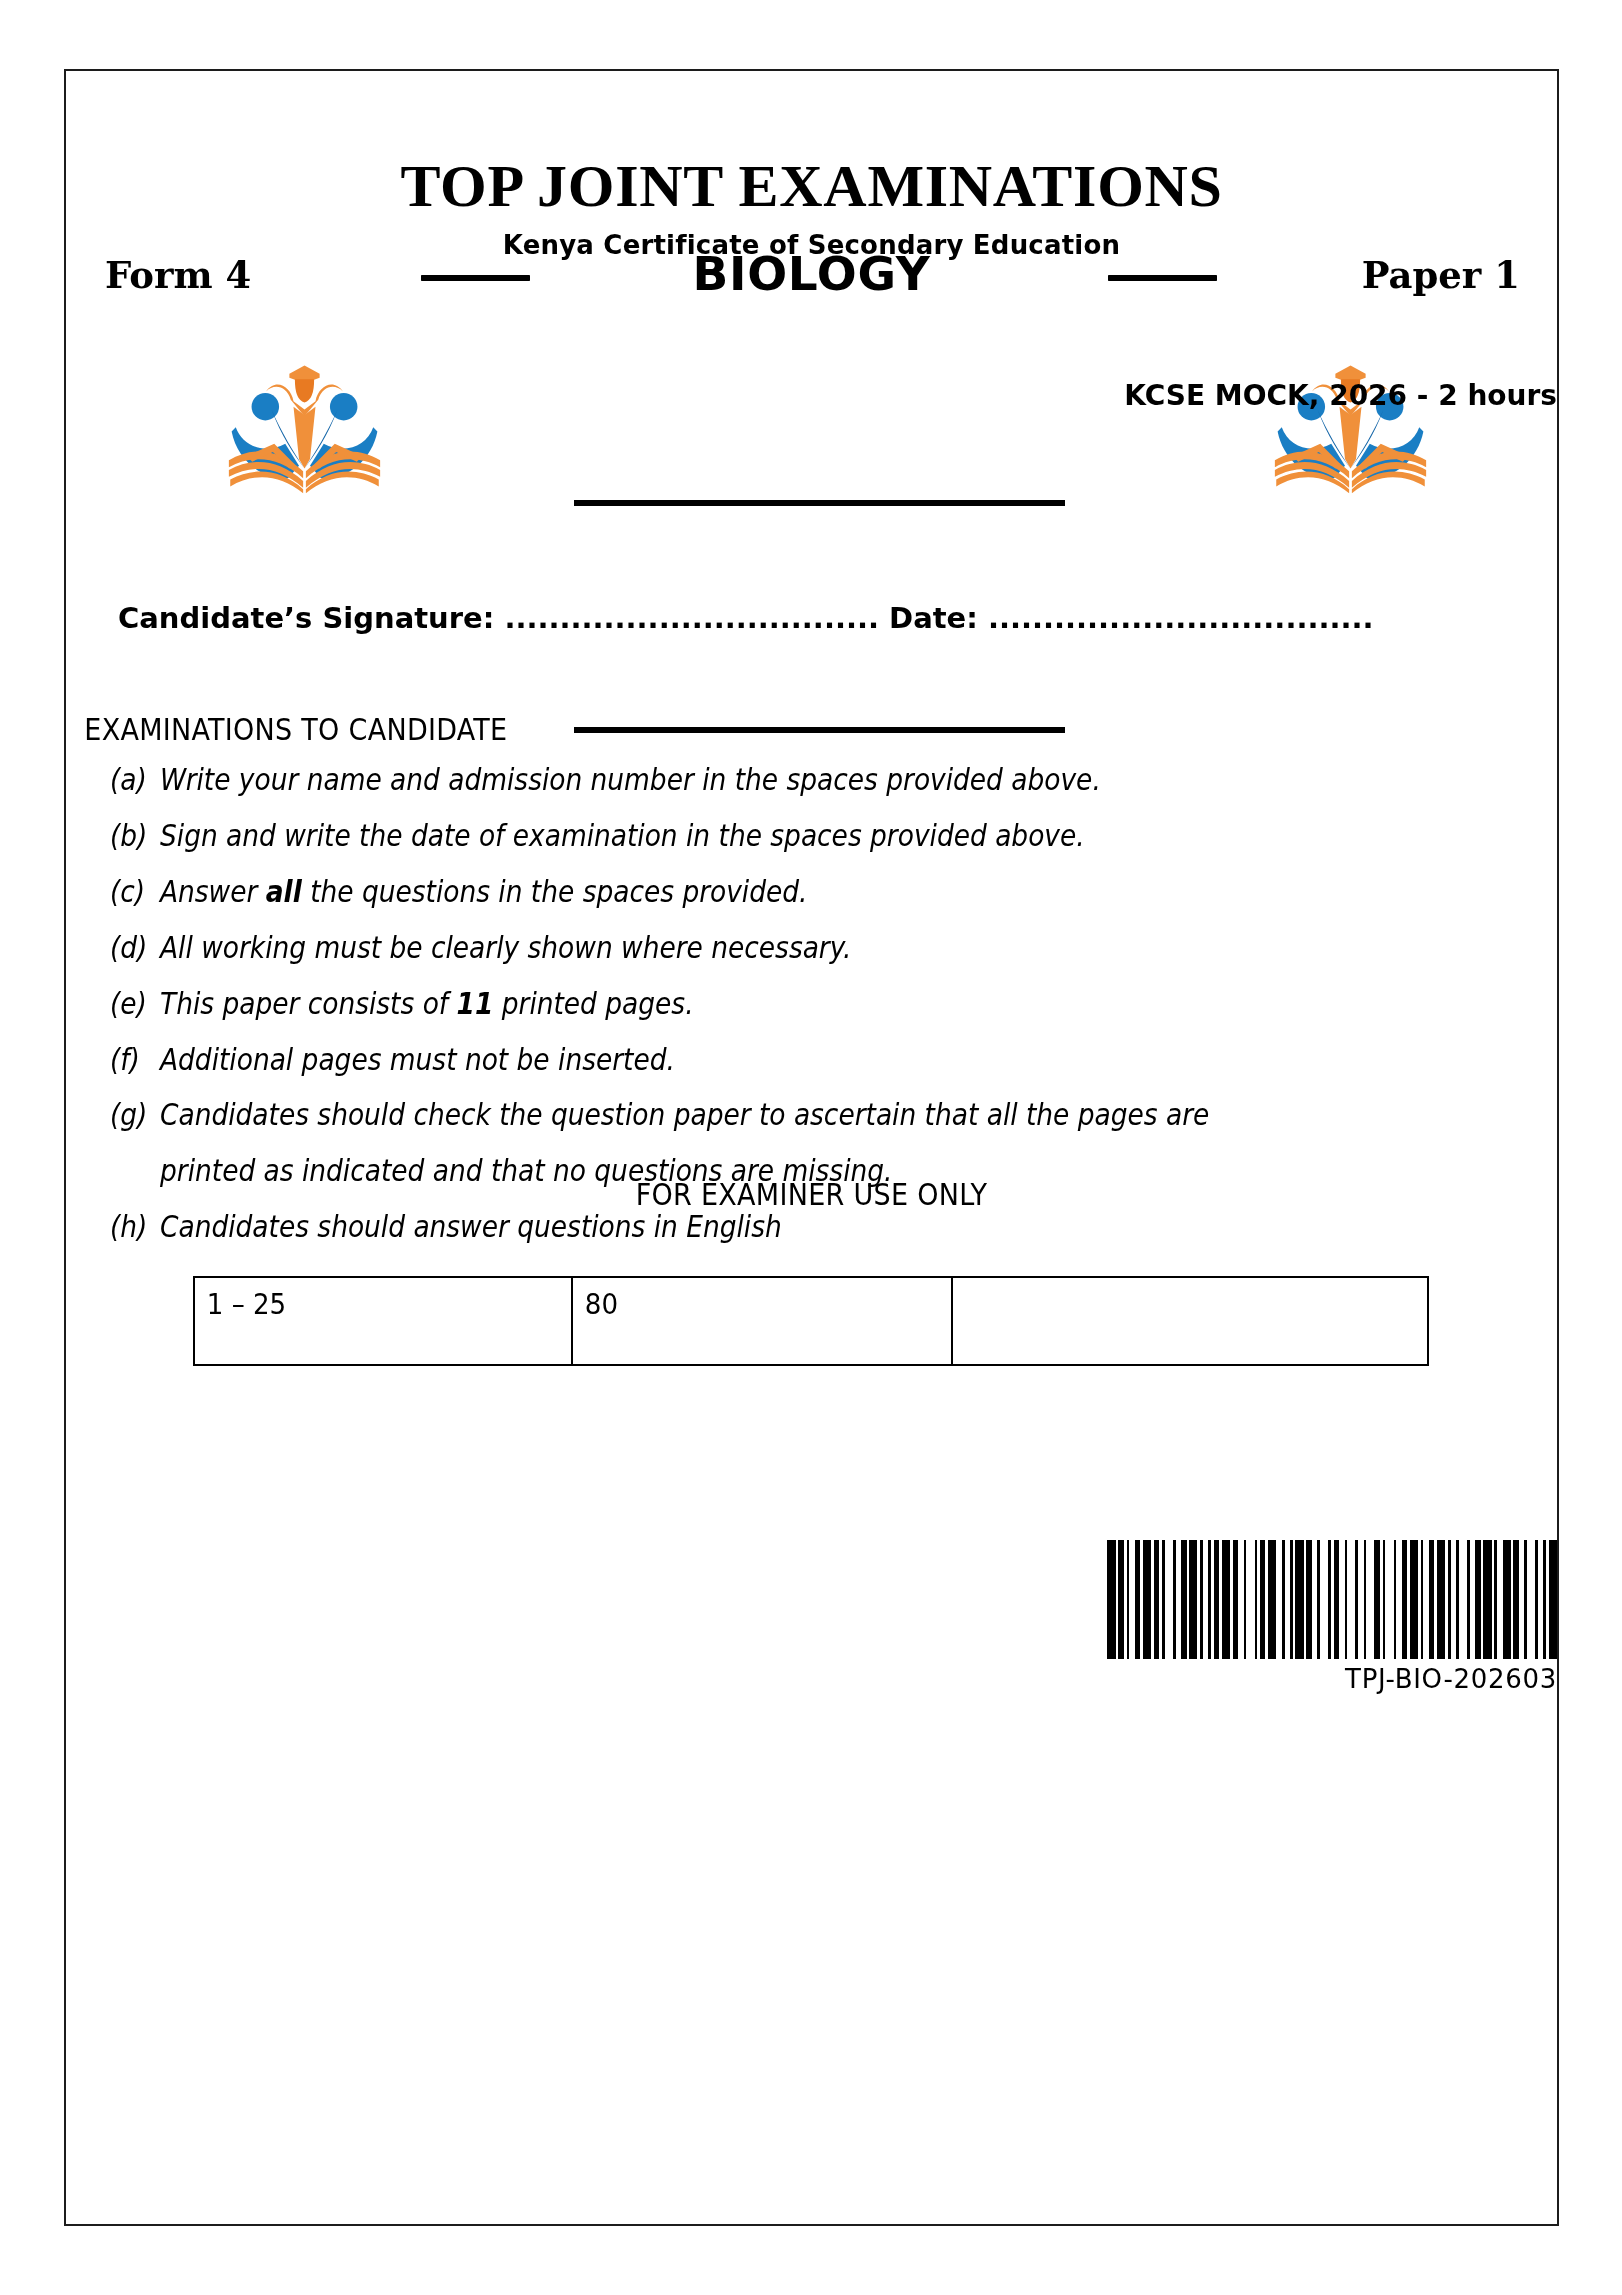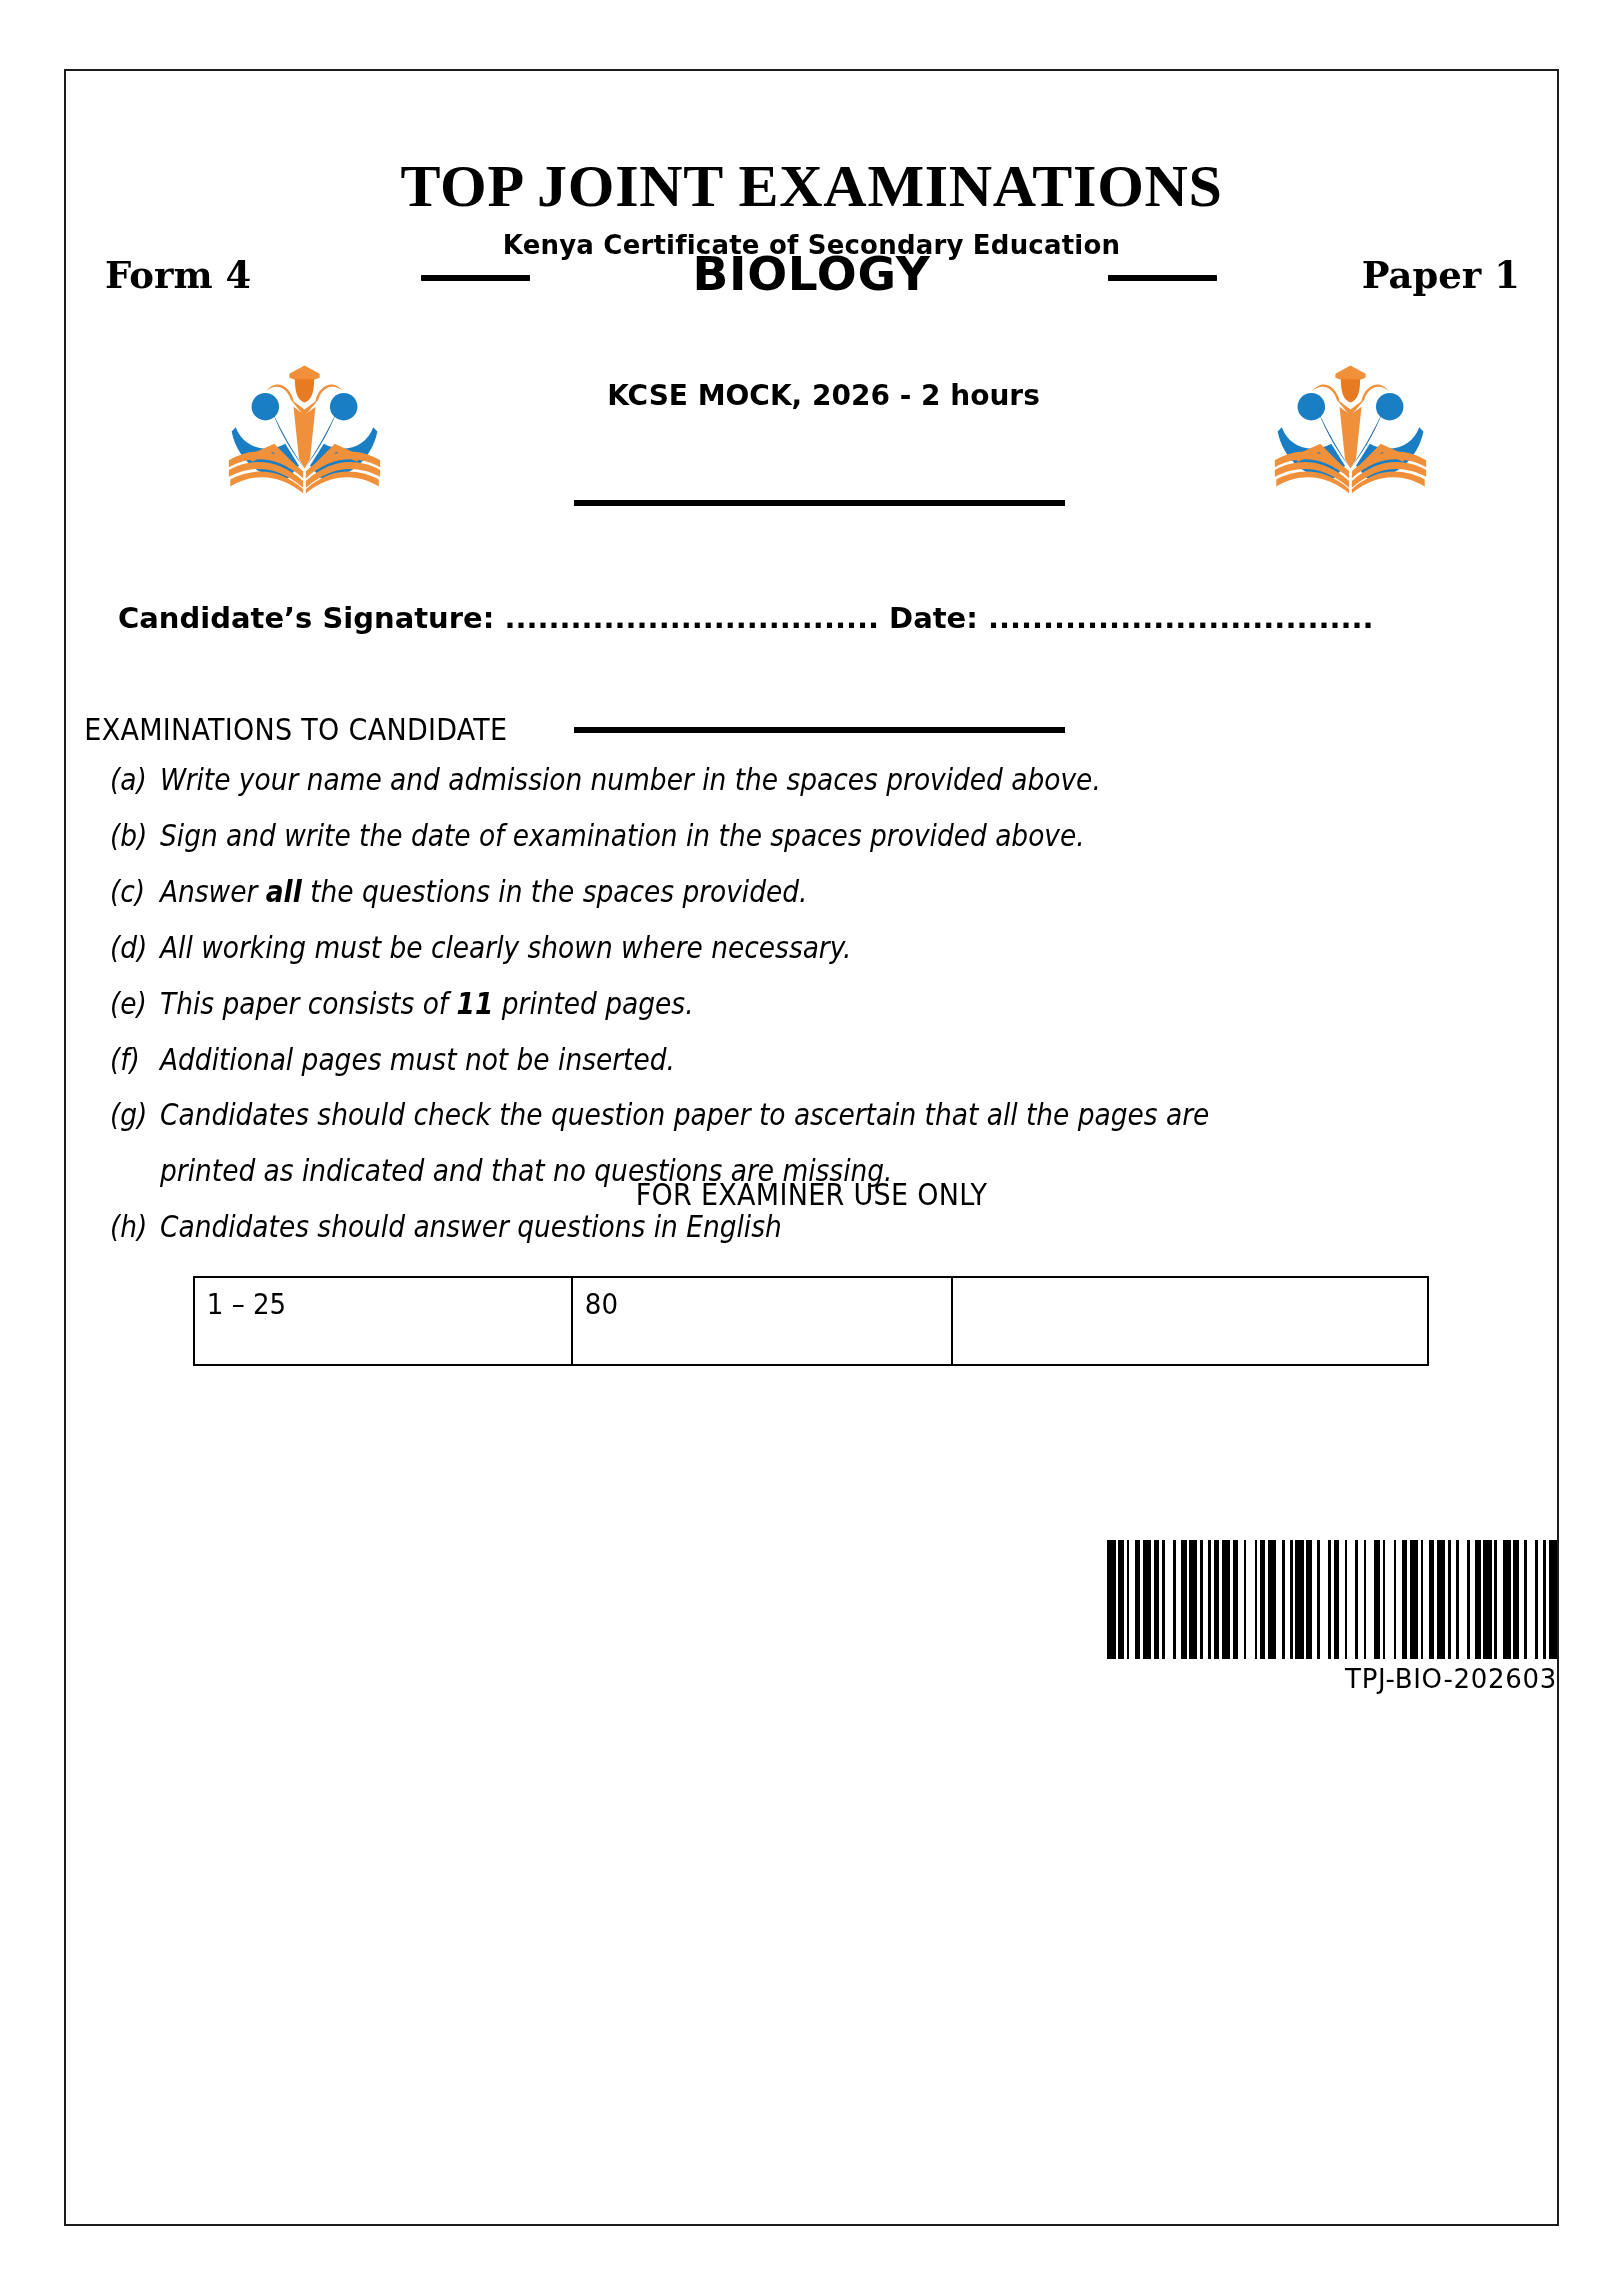--- a/index.html
+++ b/index.html
@@ -112,21 +112,21 @@
   .logo.left  { left: 156px; }
   .logo.right { right: 124px; }
   .logo svg { width: 100%; height: 100%; display: block; }
 
   
   .mock-line {
     position: absolute;
     left: 0;
     right: 0;
     top: 308px;
-    text-align: center;
+    text-align: right;
     font-family: "DejaVu Sans", sans-serif;
     font-weight: bold;
     font-size: 28px;
     white-space: nowrap;
     padding-left: 24px;
   }
 
   .rule {
     position: absolute;
     height: 5.9px;

